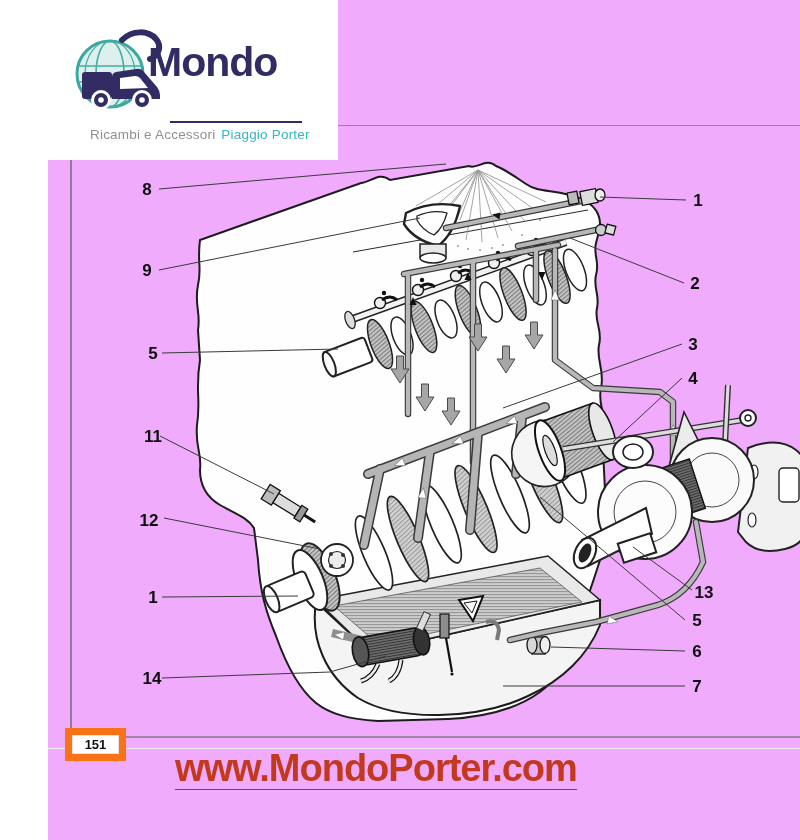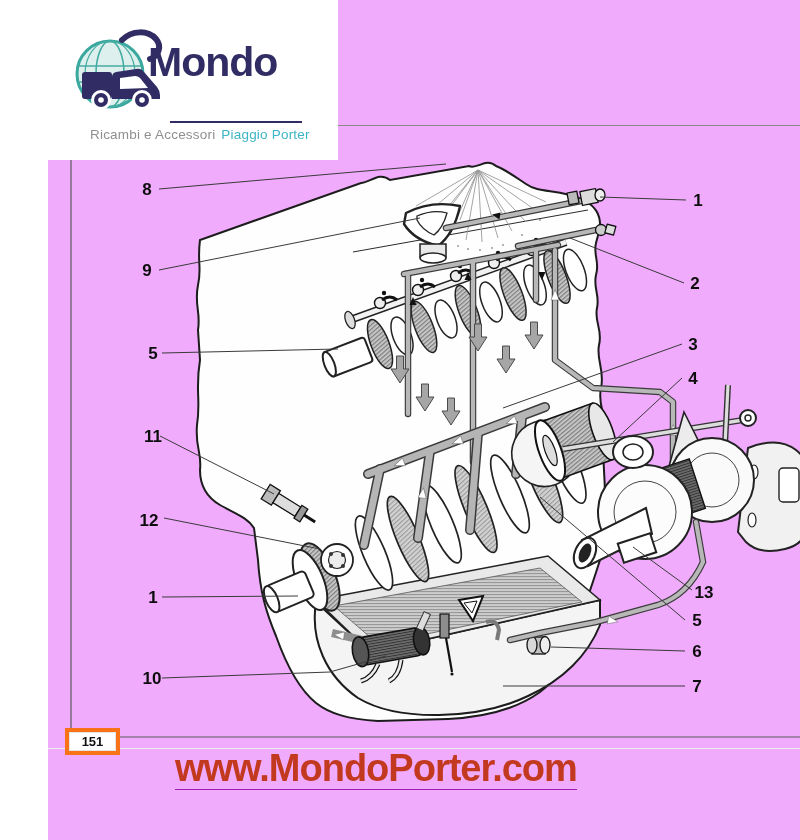--- a/index.html
+++ b/index.html
@@ -14,21 +14,21 @@
   .logo-word2 .tealP{color:#2ea69b;}
   .logo-underline{position:absolute;left:122px;top:121px;width:132px;height:2px;background:#312c63;}
   .logo-tagline{position:absolute;left:42px;top:127px;font-size:13.5px;color:#8f8f8f;
                 letter-spacing:0.2px;white-space:nowrap;}
   .logo-tagline .brand{color:#3cb5c5;margin-left:6px;}
   
   .top-rule{position:absolute;left:289px;top:125px;width:511px;height:1px;background:#8a8a8a;}
   .hairline{position:absolute;left:0;top:748px;width:800px;height:1px;background:#ececec;}
   
   #pagenum{position:absolute;left:17px;top:728px;width:47px;height:19px;background:#fff;
-           border:4px solid #f97316;box-shadow:inset 0 0 0 1px #e5e5e5;z-index:6;
+           border:7px solid #f97316;box-shadow:inset 0 0 0 1px #e5e5e5;z-index:6;
            display:flex;align-items:center;justify-content:center;
            font-size:13px;font-weight:bold;color:#111;}
   
   .callout{position:absolute;transform:translate(-50%,-50%);font-size:17px;font-weight:bold;
            color:#0d0d0d;z-index:4;line-height:1;}
   
   #footer-url{position:absolute;left:127px;top:749px;font-size:38px;font-weight:bold;
               letter-spacing:-1px;color:#c2391f;border-bottom:1px solid #a21caf;
               padding-bottom:0px;line-height:1.05;z-index:5;}
   svg{display:block;}
@@ -418,21 +418,21 @@
   <div class="callout" style="left:645px;top:378px">4</div>
   <div class="callout" style="left:649px;top:620px">5</div>
   <div class="callout" style="left:649px;top:651px">6</div>
   <div class="callout" style="left:649px;top:686px">7</div>
   <div class="callout" style="left:99px;top:189px">8</div>
   <div class="callout" style="left:99px;top:270px">9</div>
   <div class="callout" style="left:105px;top:353px">5</div>
   <div class="callout" style="left:105px;top:436px">11</div>
   <div class="callout" style="left:101px;top:520px">12</div>
   <div class="callout" style="left:105px;top:597px">1</div>
-  <div class="callout" style="left:104px;top:678px">10</div>
+  <div class="callout" style="left:104px;top:678px">14</div>
   <div class="callout" style="left:656px;top:592px">13</div>
 
   <div id="pagenum">
     <span>151</span>
   </div>
 
   <div class="hairline"></div>
 
   <a id="footer-url">www.MondoPorter.com</a>
 

